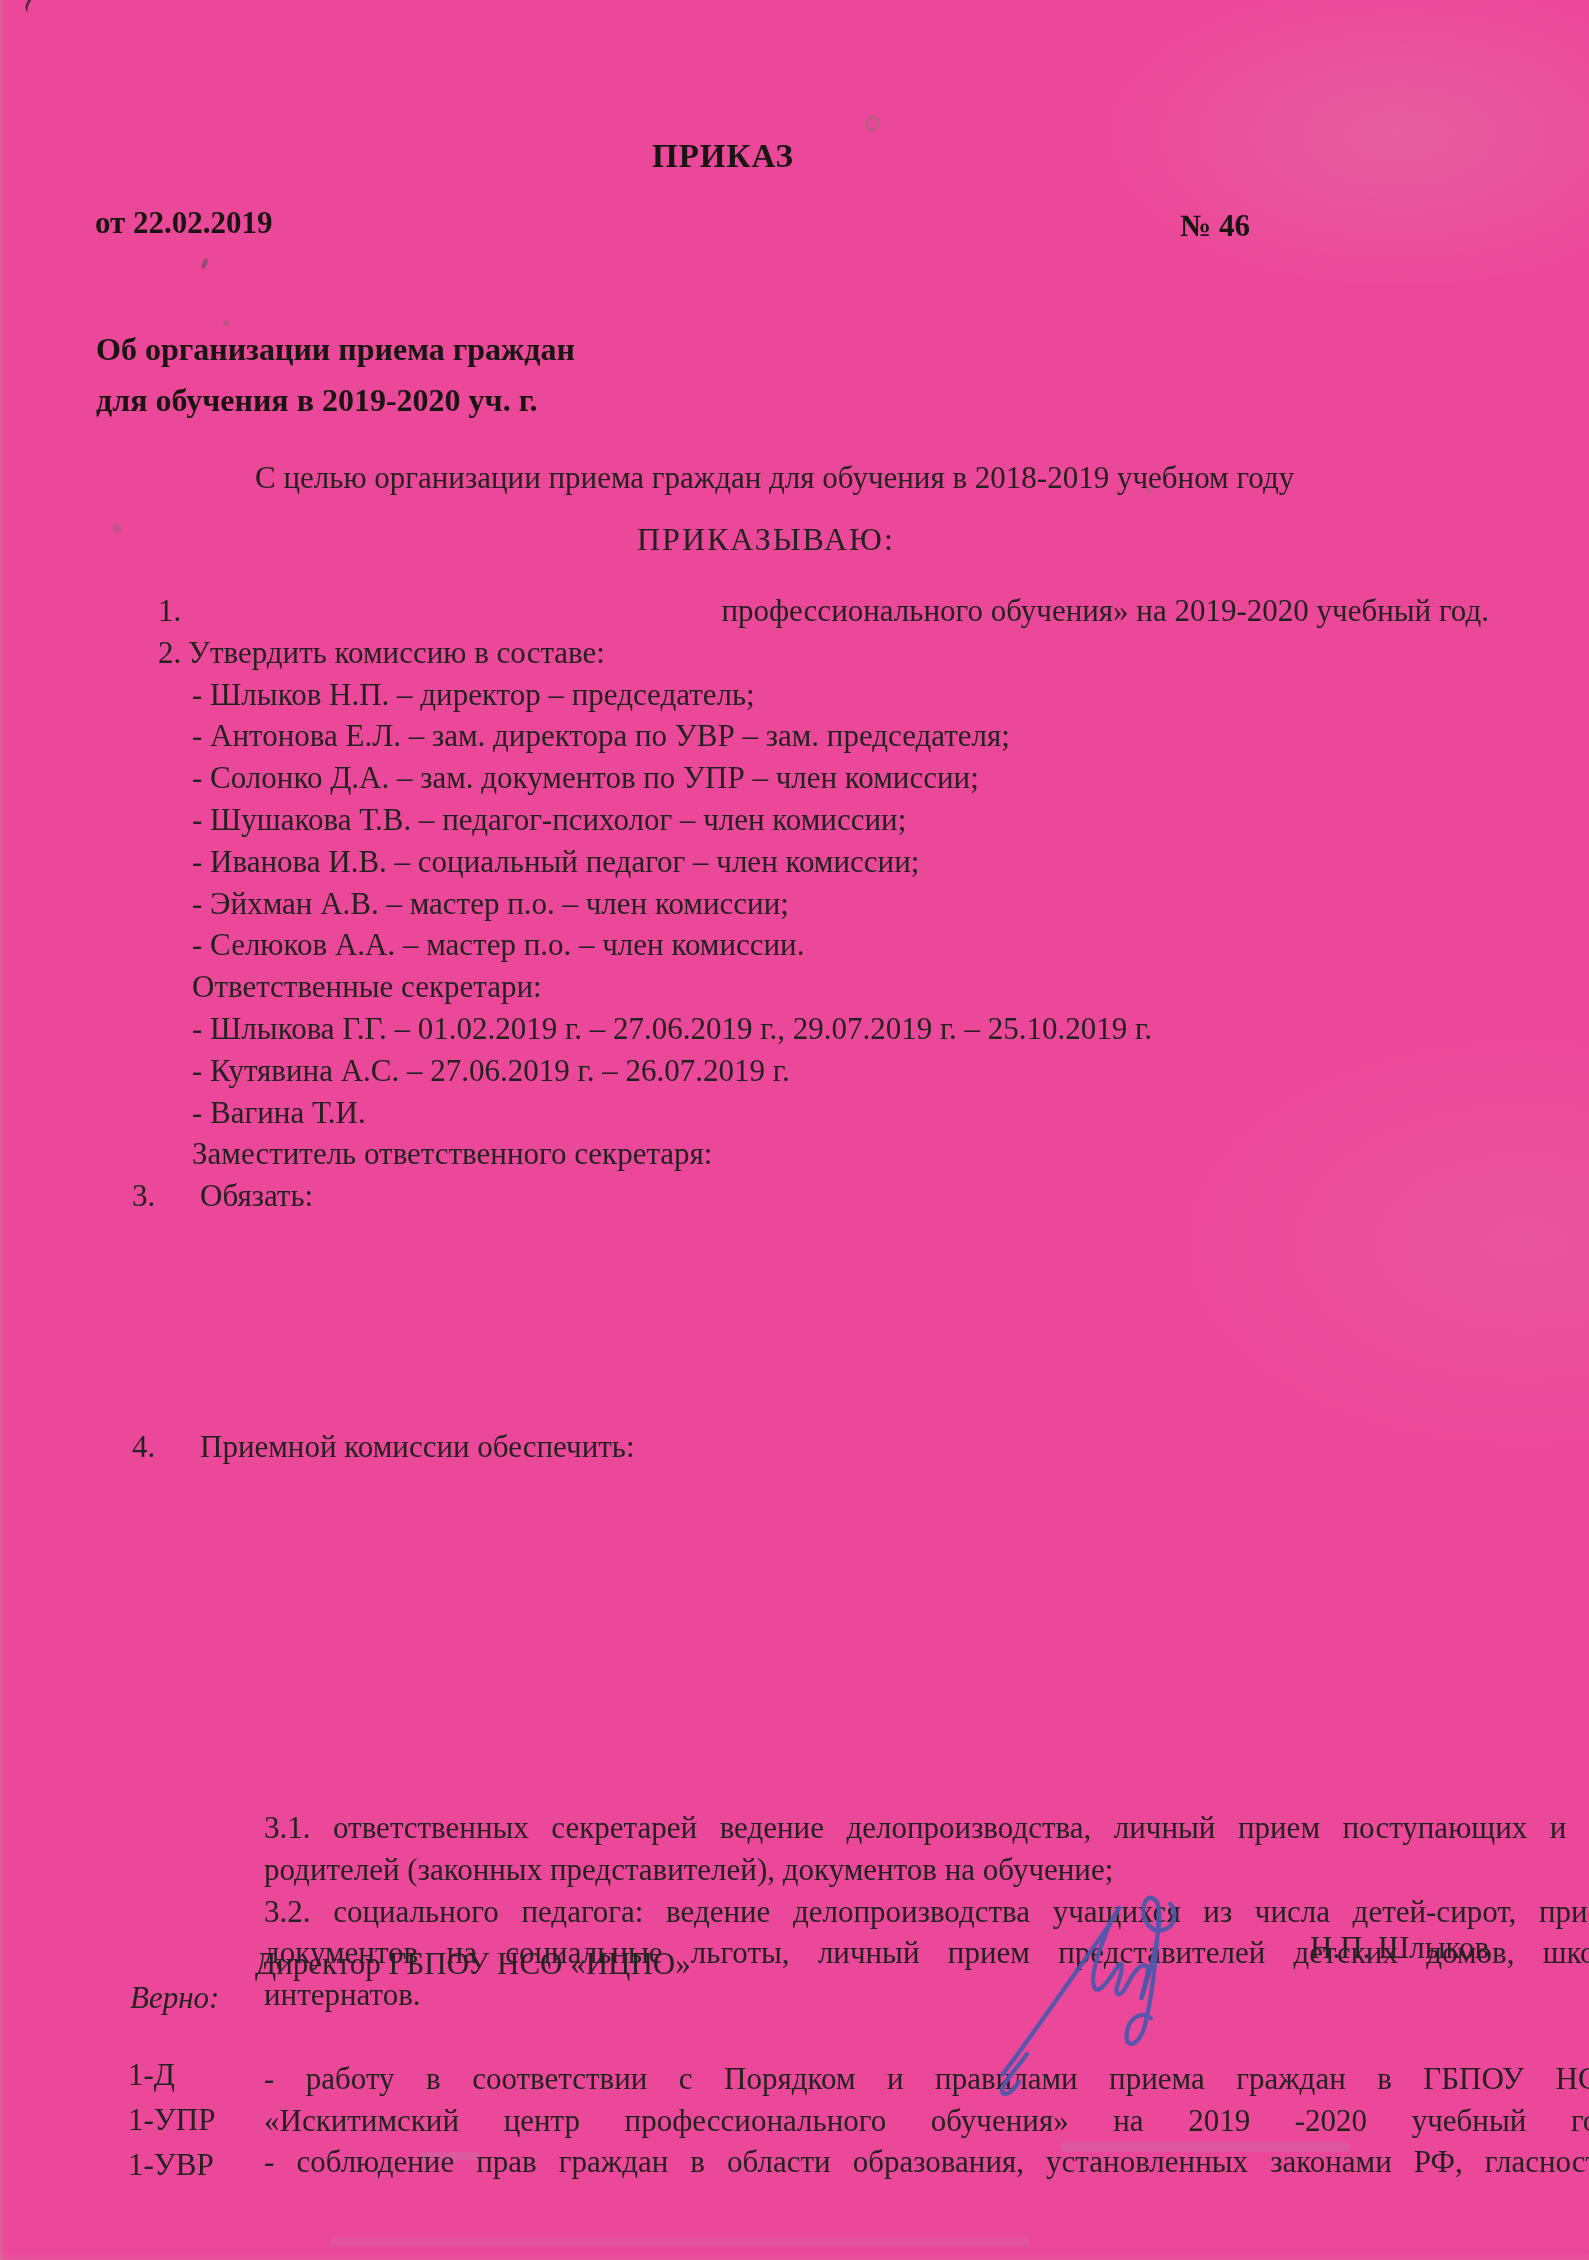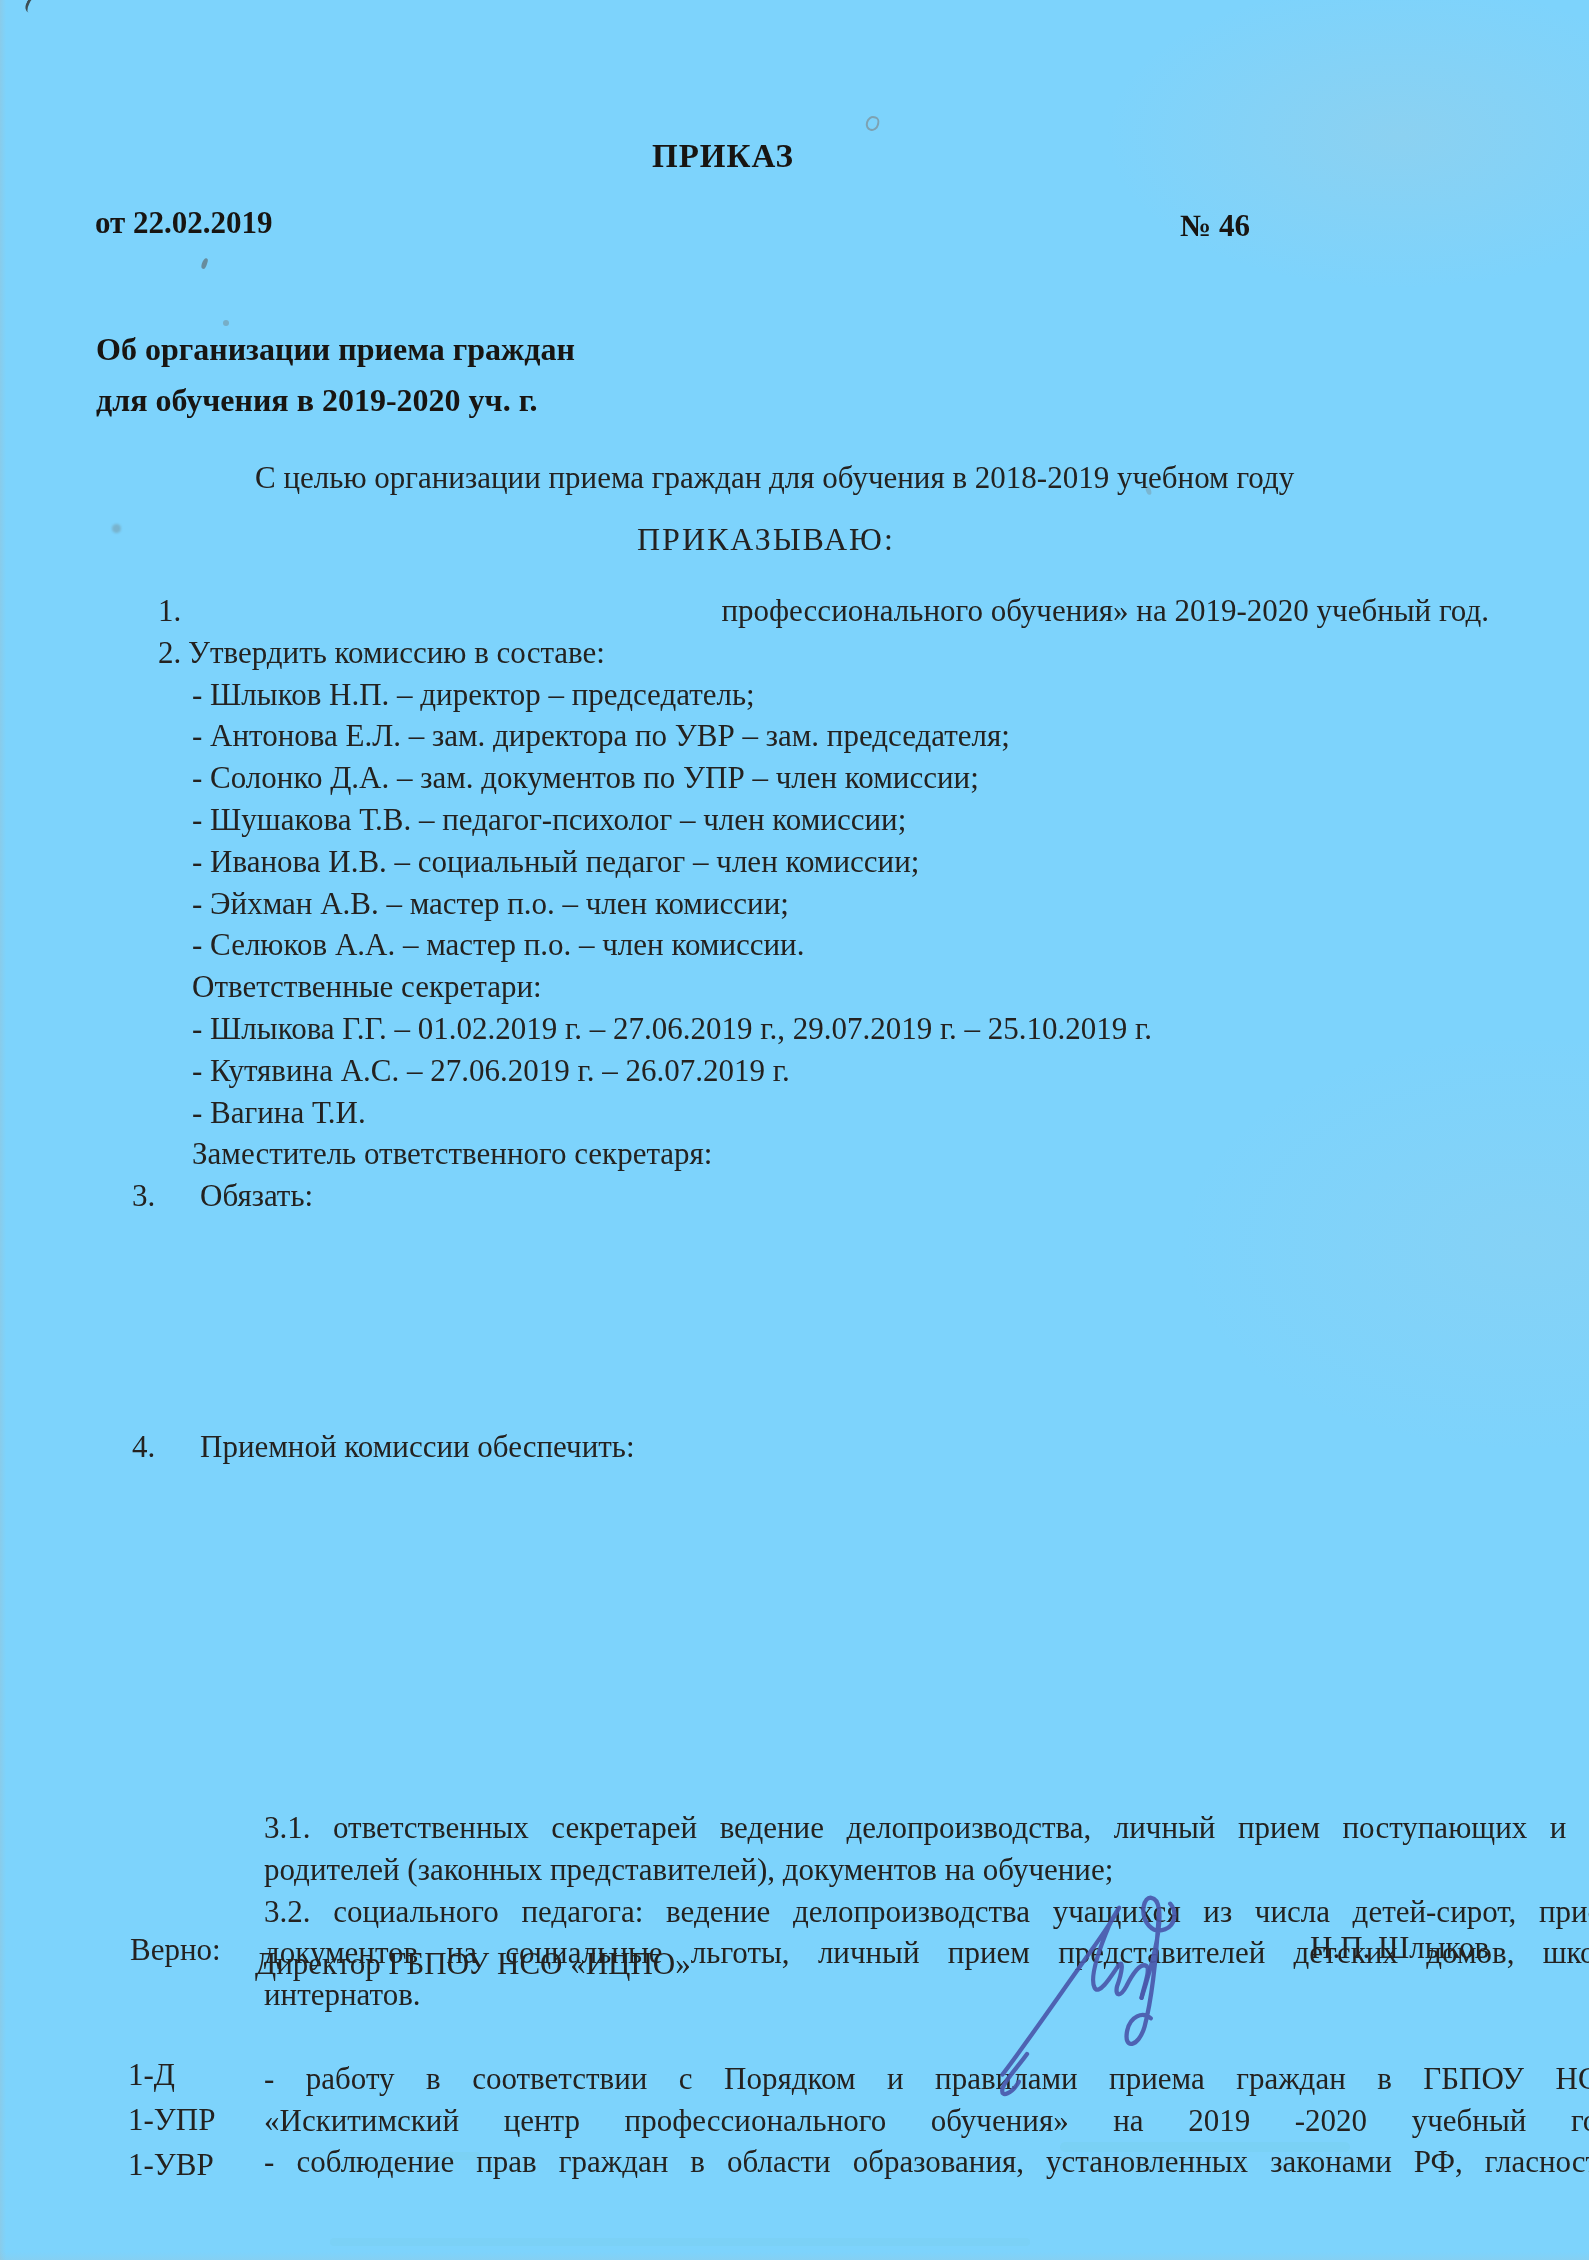--- a/index.html
+++ b/index.html
@@ -1,19 +1,19 @@
 <!DOCTYPE html>
 <html><head>
 <meta charset="utf-8">
 <style>
   html,body{margin:0;padding:0;background:#e8e6e1;}
   .page{
     position:relative;
     width:1589px;height:2260px;
-    background:#7dd3fc;
+    background:#ec4899;
     overflow:hidden;
     font-family:"Liberation Serif","DejaVu Serif",serif;
     color:#242220;
   }
   
   .page::before{
     content:"";position:absolute;inset:0;pointer-events:none;
     background:
       radial-gradient(420px 220px at 88% 6%, rgba(205,200,190,.18), rgba(205,200,190,0) 70%),
       radial-gradient(500px 300px at 96% 55%, rgba(205,200,192,.10), rgba(205,200,192,0) 70%),
@@ -55,21 +55,21 @@
   .line.cont{padding-left:56px;text-align:right;}
   .line.sub{padding-left:60px;}
   .line.numb{padding-left:68px;}
   .line.numb .n{position:absolute;left:0;top:0;}
   .line.body{padding-left:0;}
   .signoff{position:absolute;left:0;top:0;width:100%;}
   .sig-left{position:absolute;left:255px;top:1930px;font-size:31px;margin-top:16px;}
   .sig-right{position:absolute;left:1310px;top:1930px;font-size:31px;}
   .signature{position:absolute;left:992px;top:1872px;width:205px;height:225px;}
   .signature path{fill:none;stroke-width:4.2;stroke-linecap:round;stroke-linejoin:round;opacity:.92;}
-  .verno{position:absolute;left:130px;top:1932px;font-size:31px;}
+  .verno{position:absolute;left:130px;top:1980px;font-size:31px;font-style:italic;}
   .copies{position:absolute;left:128px;top:2052px;font-size:31px;line-height:45px;}
   
   .art{position:absolute;pointer-events:none;}
   .corner-mark{left:26px;top:-4px;width:10px;height:18px;border-left:3px solid rgba(40,35,30,.75);border-radius:50%;transform:rotate(26deg);}
   .ring-mark{left:866px;top:116px;width:9px;height:11px;border:2px solid rgba(125,122,116,.55);border-radius:50% 40% 50% 45%;transform:rotate(15deg);}
   .tick-1{left:202px;top:258px;width:5px;height:11px;background:rgba(85,82,78,.55);border-radius:60% 40% 50% 50%;transform:rotate(18deg);}
   .tick-2{left:112px;top:524px;width:9px;height:9px;background:rgba(110,106,100,.30);border-radius:50%;filter:blur(1px);}
   .tick-3{left:223px;top:320px;width:6px;height:6px;background:rgba(110,106,100,.35);border-radius:50%;}
   .tick-4{left:1146px;top:486px;width:5px;height:9px;background:rgba(120,116,110,.30);border-radius:50%;transform:rotate(-20deg);}
   .cyan-1{left:420px;top:2152px;width:60px;height:8px;background:rgba(110,195,195,.14);border-radius:4px;}

